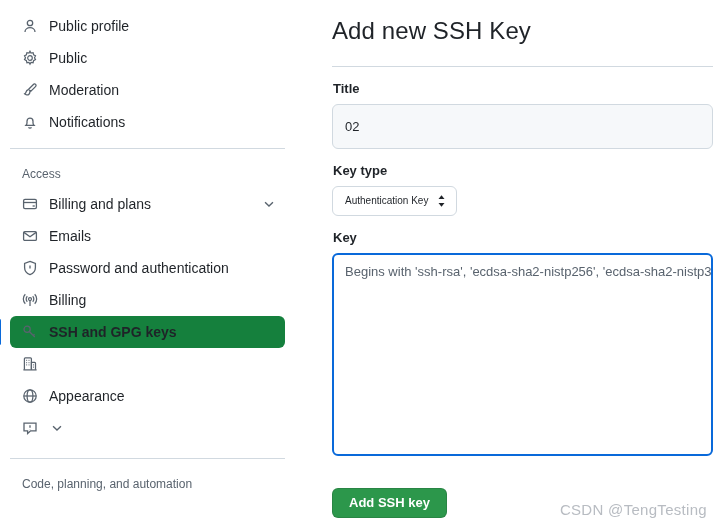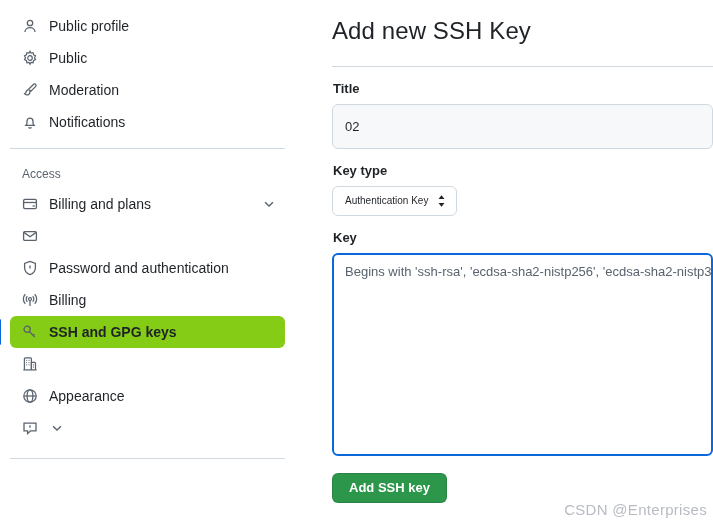--- a/index.html
+++ b/index.html
@@ -51,21 +51,21 @@
     color: #59636e;
   }
   .nav-item .lbl { flex: 1 1 auto; white-space: nowrap; }
   .nav-item .chev {
     width: 16px; height: 16px;
     flex: 0 0 16px;
     display: flex; align-items: center; justify-content: center;
     color: #59636e;
   }
   .nav-item.active {
-    background: #84cc16;
+    background: #15803d;
     font-weight: 600;
   }
   .nav-item.active::before {
     content: "";
     position: absolute;
     left: -12px;
     top: 3px;
     bottom: 3px;
     width: 3px;
     border-radius: 6px;
@@ -162,21 +162,21 @@
     line-height: 20px;
     font-family: "Liberation Sans", sans-serif;
     color: #1f2328;
     resize: none;
     outline: none;
     overflow: hidden;
     white-space: pre;
   }
   .key-textarea::placeholder { color: #59636e; opacity: 1; }
   .submit-btn {
-    margin-top: 13px;
+    margin-top: 28px;
     display: inline-block;
     background: #2c974b;
     border: 1px solid rgba(27,31,36,0.15);
     border-radius: 6px;
     color: #ffffff;
     font-size: 13px;
     font-weight: 700;
     font-family: "Liberation Sans", sans-serif;
     padding: 0 16px;
     height: 30px;
@@ -266,20 +266,21 @@
       </span>
     </div>
 
     <div class="nav-item">
       <span class="ico">
         <svg width="16" height="16" viewBox="0 0 16 16" fill="none" stroke="currentColor" stroke-width="1.3">
           <rect x="1.6" y="3.6" width="12.8" height="8.8" rx="1.2"></rect>
           <path d="M1.9 4.4L8 8.8l6.1-4.4"></path>
         </svg>
       </span>
+      <span class="lbl">Emails</span>
     </div>
 
     <div class="nav-item">
       <span class="ico">
         <svg width="16" height="16" viewBox="0 0 16 16" fill="none" stroke="currentColor" stroke-width="1.3">
           <path d="M8 1.4l5.4 2v4.1c0 3.2-2.2 6-5.4 7.1-3.2-1.1-5.4-3.9-5.4-7.1V3.4z"></path>
           <path d="M8 5.4v3.2"></path>
         </svg>
       </span>
       <span class="lbl">Password and authentication</span>
@@ -341,20 +342,21 @@
         <svg width="14" height="14" viewBox="0 0 16 16" fill="none" stroke="currentColor" stroke-width="1.6">
           <path d="M3.5 6l4.5 4.2L12.5 6"></path>
         </svg>
       </span>
     </div>
 
   </div>
 
   <div class="nav-divider" style="margin-top:14px;"></div>
 
+  <div class="nav-heading">Code, planning, and automation</div>
 
 </div>
 
 <div id="main">
 
   <h1 id="page-title">Add new SSH Key</h1>
   <div class="title-rule"></div>
 
   <div class="field-label">Title</div>
   <input class="text-input" type="text" value="02" style="">
@@ -372,13 +374,13 @@
 
   <div class="field-label">Key</div>
   <textarea class="key-textarea" placeholder="Begins with 'ssh-rsa', 'ecdsa-sha2-nistp256', 'ecdsa-sha2-nistp384', 'ecdsa-sha2-nistp521', 'ssh-ed25519', 'sk-ecdsa-sha2-nistp256@openssh.com', or 'sk-ssh-ed25519@openssh.com'" style=""></textarea>
 
   <div>
     <button class="submit-btn">Add SSH key</button>
   </div>
 
 </div>
 
-<div id="watermark">CSDN @Enterprises</div>
+<div id="watermark">CSDN @TengTesting</div>
 
 </body></html>

